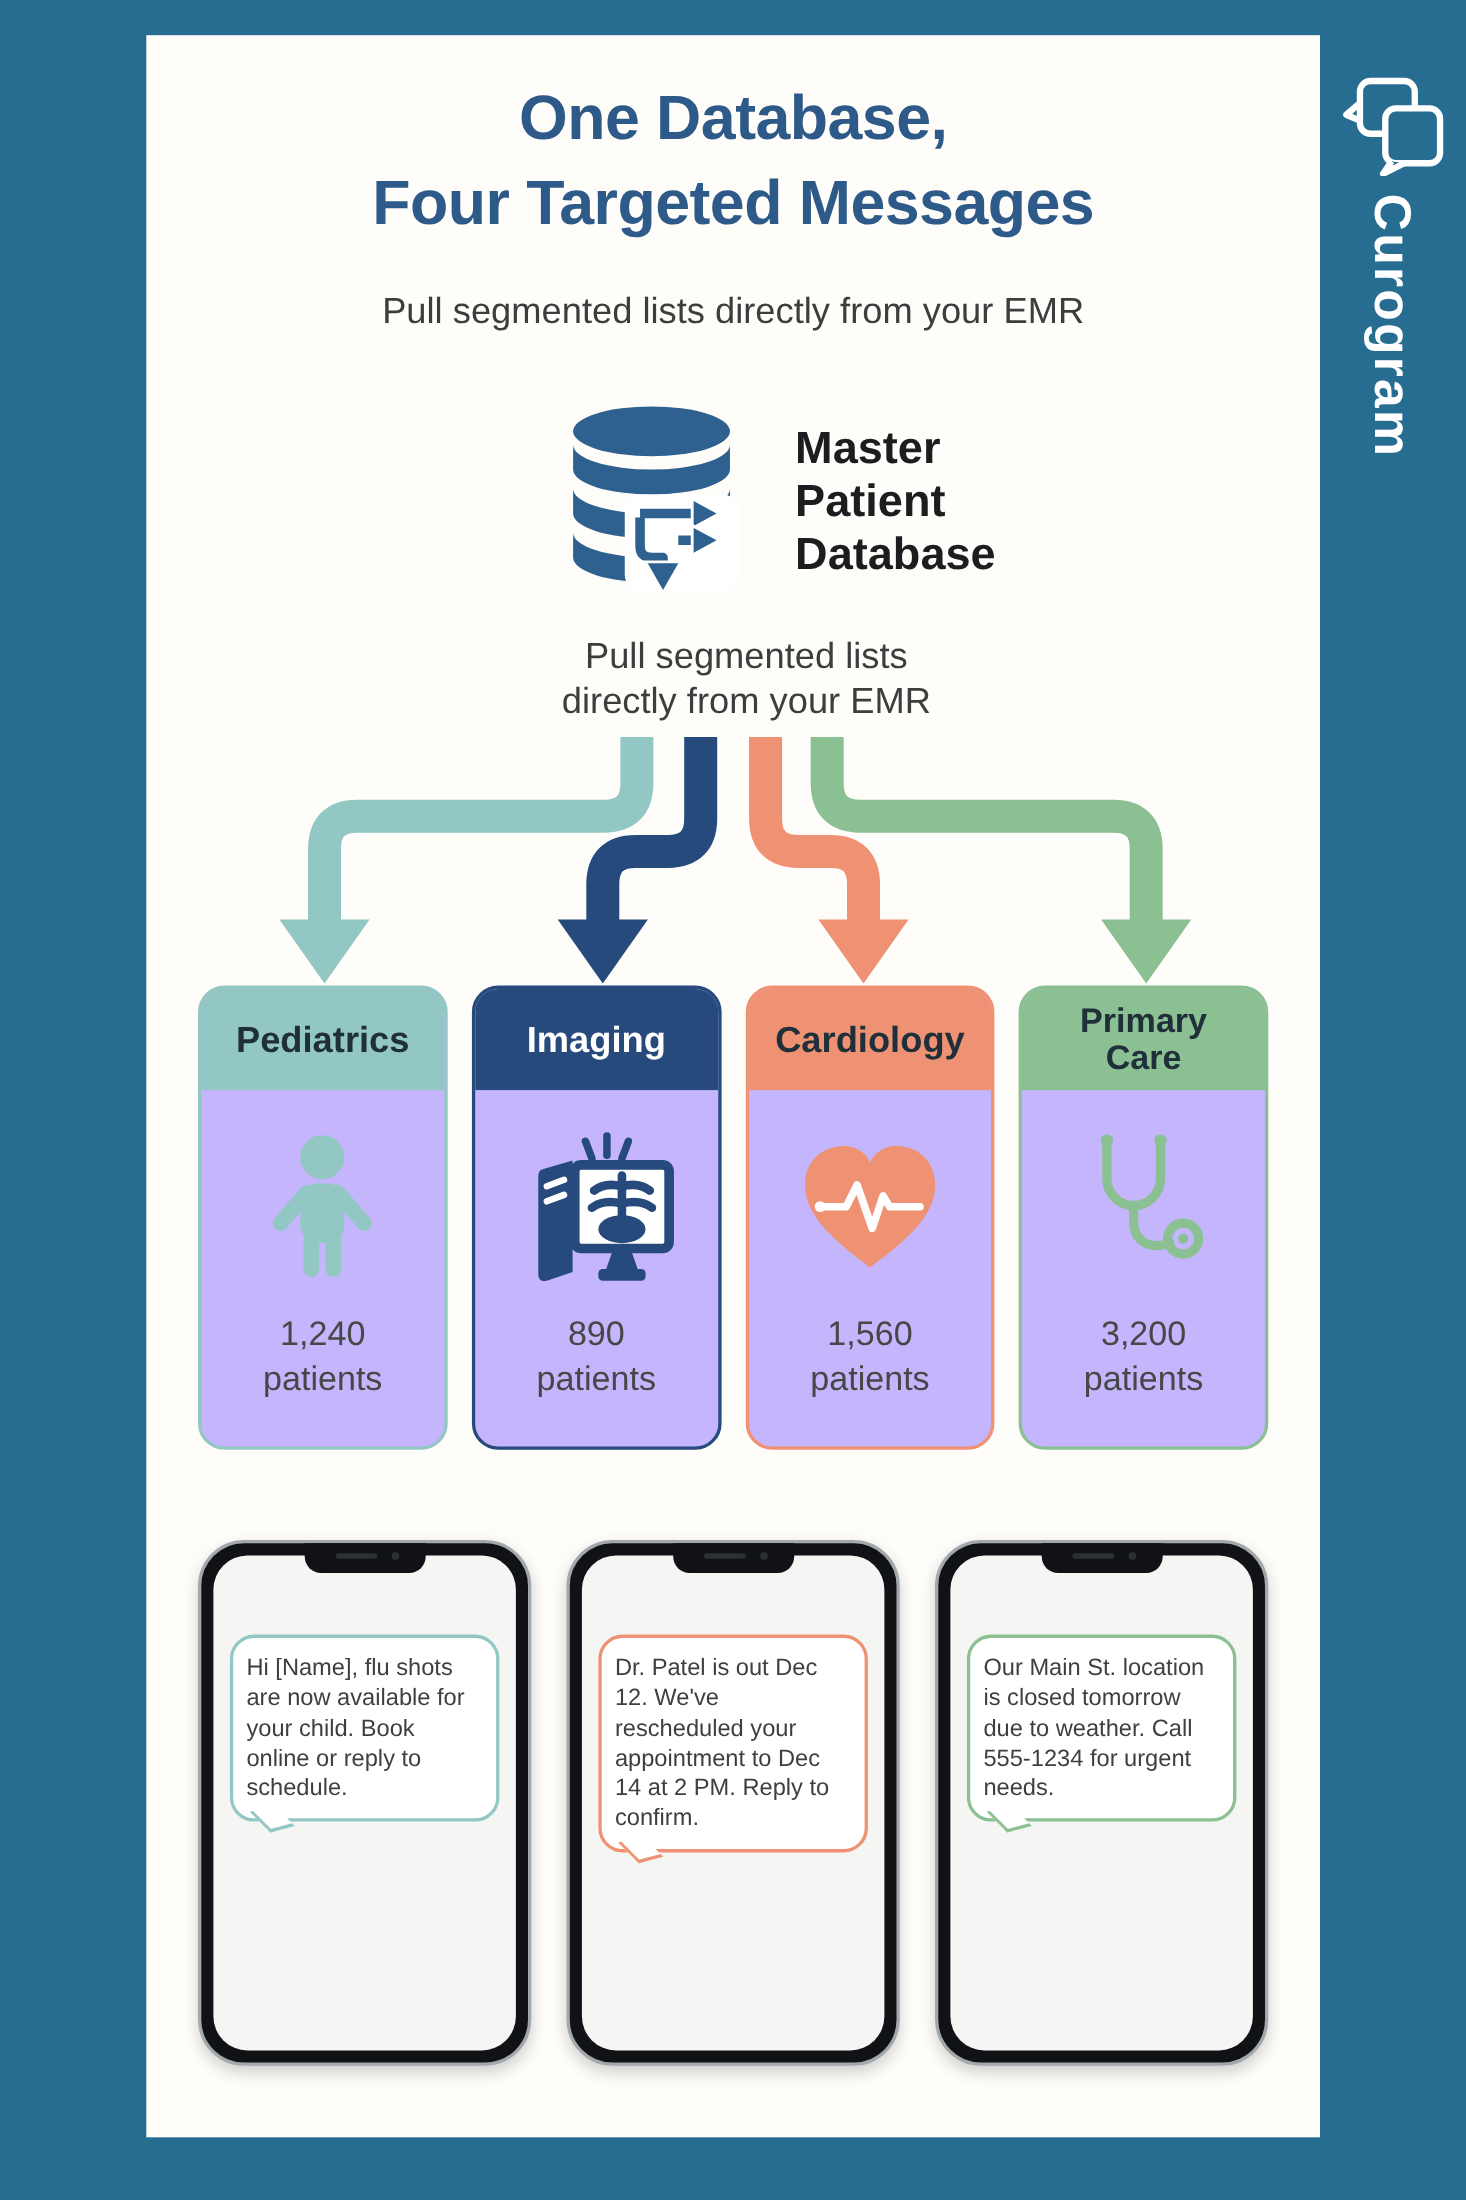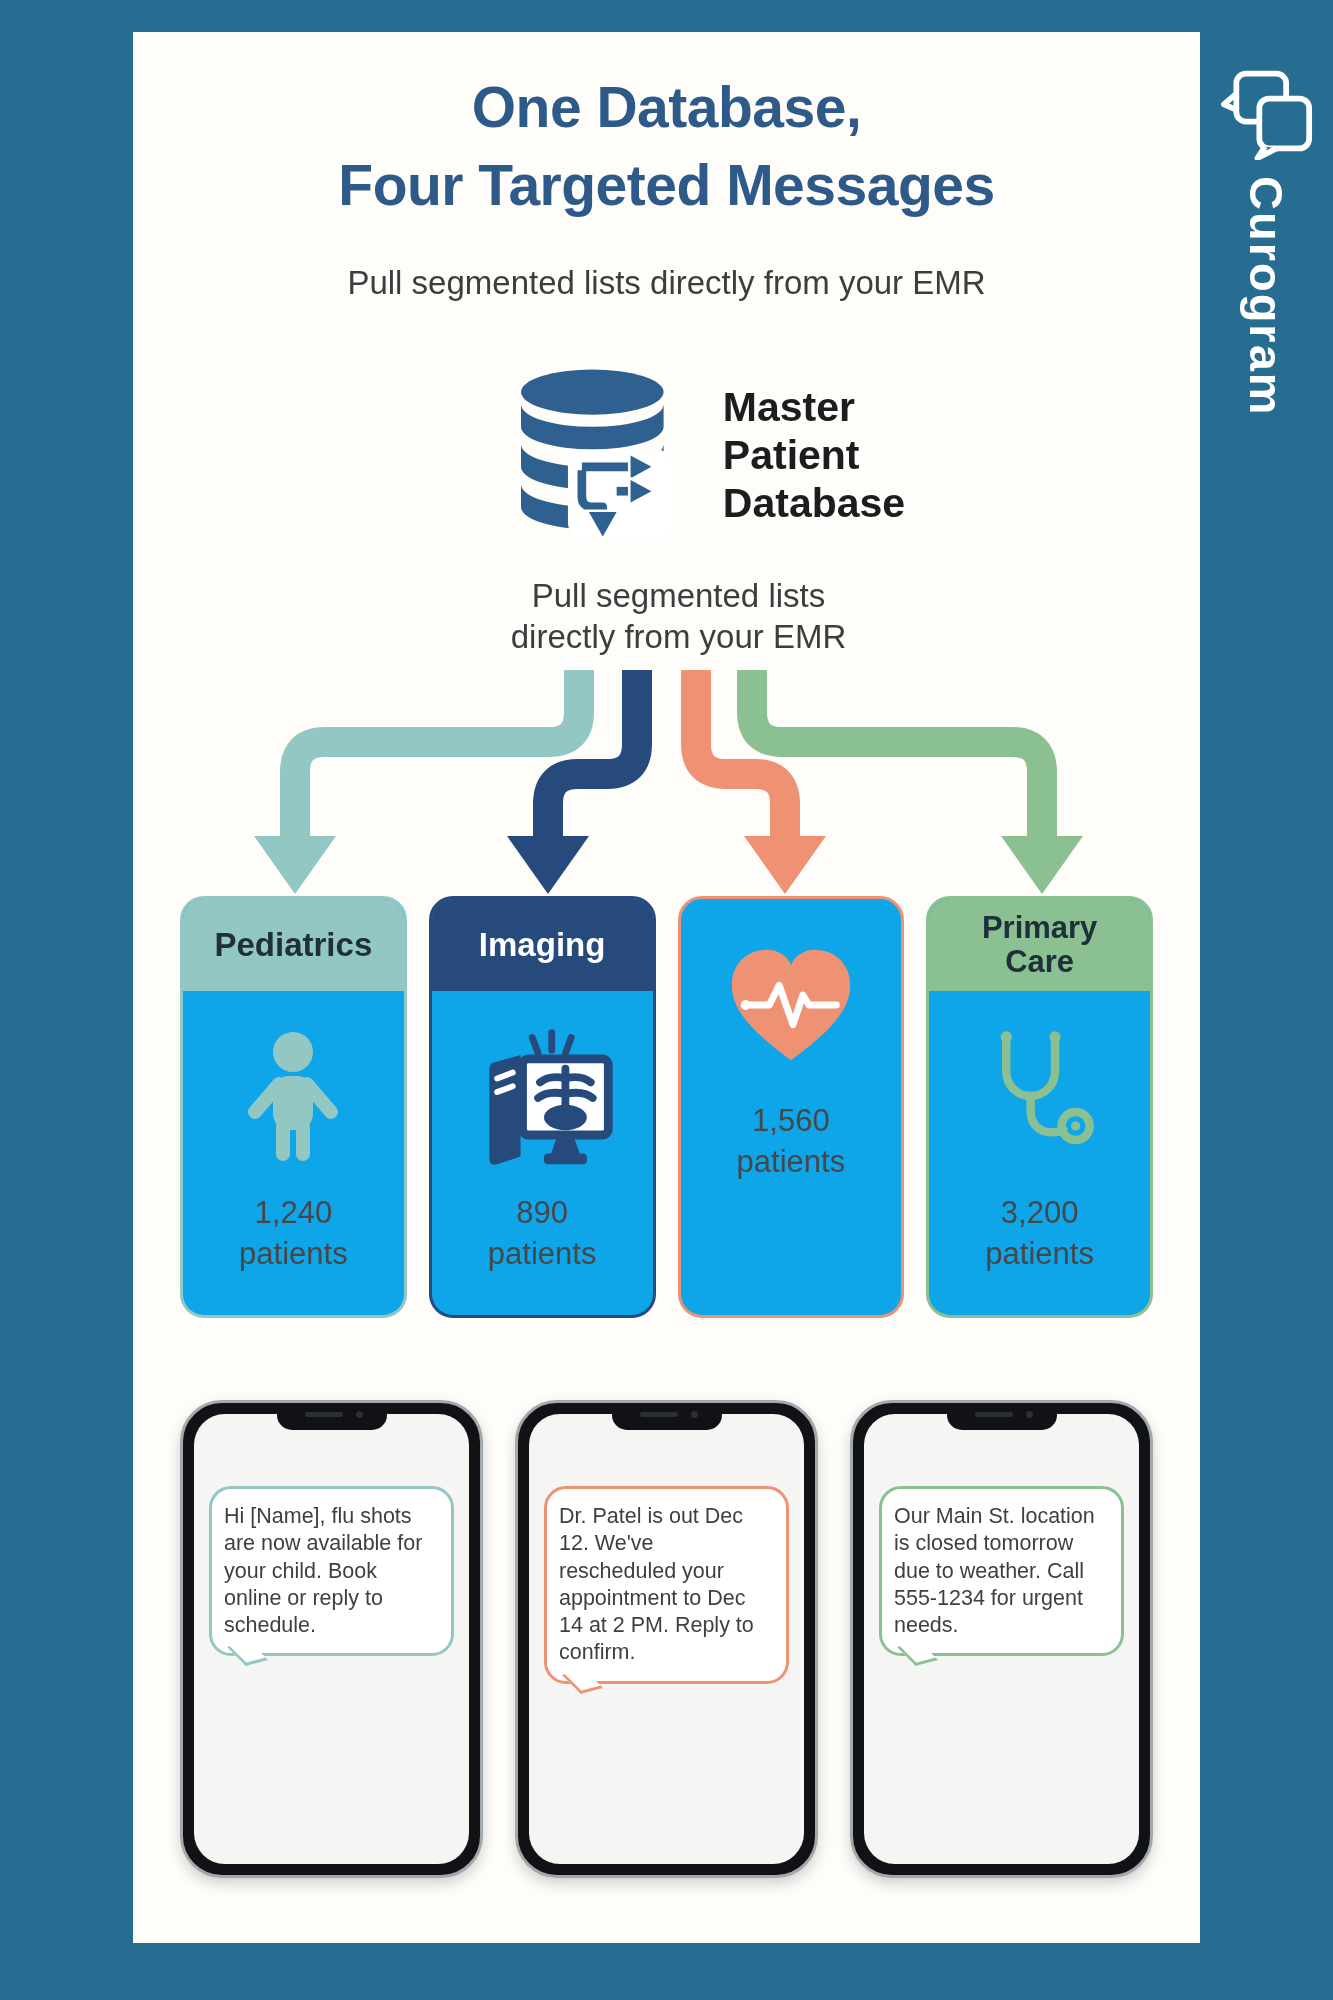--- a/index.html
+++ b/index.html
@@ -22,21 +22,21 @@
   .db-row { position:absolute; top:334px; left:0; width:100%;
     display:flex; justify-content:center; align-items:flex-start; gap:34px; padding-left:85px; }
   .db-label { margin-top:18px; color:var(--ink,#1d1d1f); font-size:41px; font-weight:800; line-height:1.17; }
   .db-caption { position:absolute; top:544px; left:0; width:100%; text-align:center;
     color:var(--text-dark,#3d3d3d); font-size:33px; line-height:1.24;margin-left:12px; }
   
   .arrows { position:absolute; top:636px; left:0; }
   
   .cards { position:absolute; top:864px; left:47px; width:973px; height:422px;
     display:flex; gap:22px; }
-  .card { flex:1; background:#0ea5e9; border:3px solid var(--c); border-radius:24px;
+  .card { flex:1; background:#c4b5fd; border:3px solid var(--c); border-radius:24px;
     overflow:hidden; display:flex; flex-direction:column; }
   .card-header { height:92px; background:var(--c); display:flex; align-items:center; justify-content:center;
     font-size:33px; font-weight:700; color:var(--header-text,#20303a); text-align:center; line-height:1.1; }
   .card--navy .card-header { color:#ffffff; }
   .card--green .card-header { font-size:31px; }
   .card--green .card-header span { display:inline-block; max-width:150px; }
   .card--teal { --c: var(--teal,#93c7c3); }
   .card--navy { --c: var(--navy,#264a7c); }
   .card--salmon { --c: var(--salmon,#ef9273); }
   .card--green { --c: var(--green,#8bc092); }
@@ -193,20 +193,23 @@
           </svg>
         </div>
         <div class="count">
           <div>890</div>
           <div>patients</div>
         </div>
       </div>
     </div>
 
     <div class="card card--salmon">
+      <div class="card-header">
+        <span>Cardiology</span>
+      </div>
       <div class="card-body">
         <div class="icon-wrap">
           <svg width="158" height="148" viewBox="0 0 160 150">
             <path style="fill:var(--salmon,#ef9273)" d="M80 132 C42 104 20 82 20 56 C20 34 36 20 56 20 C68 20 78 28 80 36 C82 28 92 20 104 20 C124 20 140 34 140 56 C140 82 118 104 80 132 Z"></path>
             <circle cx="34" cy="76" r="5" fill="#ffffff"></circle>
             <polyline points="34,76 58,76 68,56 82,96 92,66 98,76 126,76" fill="none" stroke="#ffffff" stroke-width="7" stroke-linecap="round" stroke-linejoin="round"></polyline>
           </svg>
         </div>
         <div class="count">
           <div>1,560</div>

